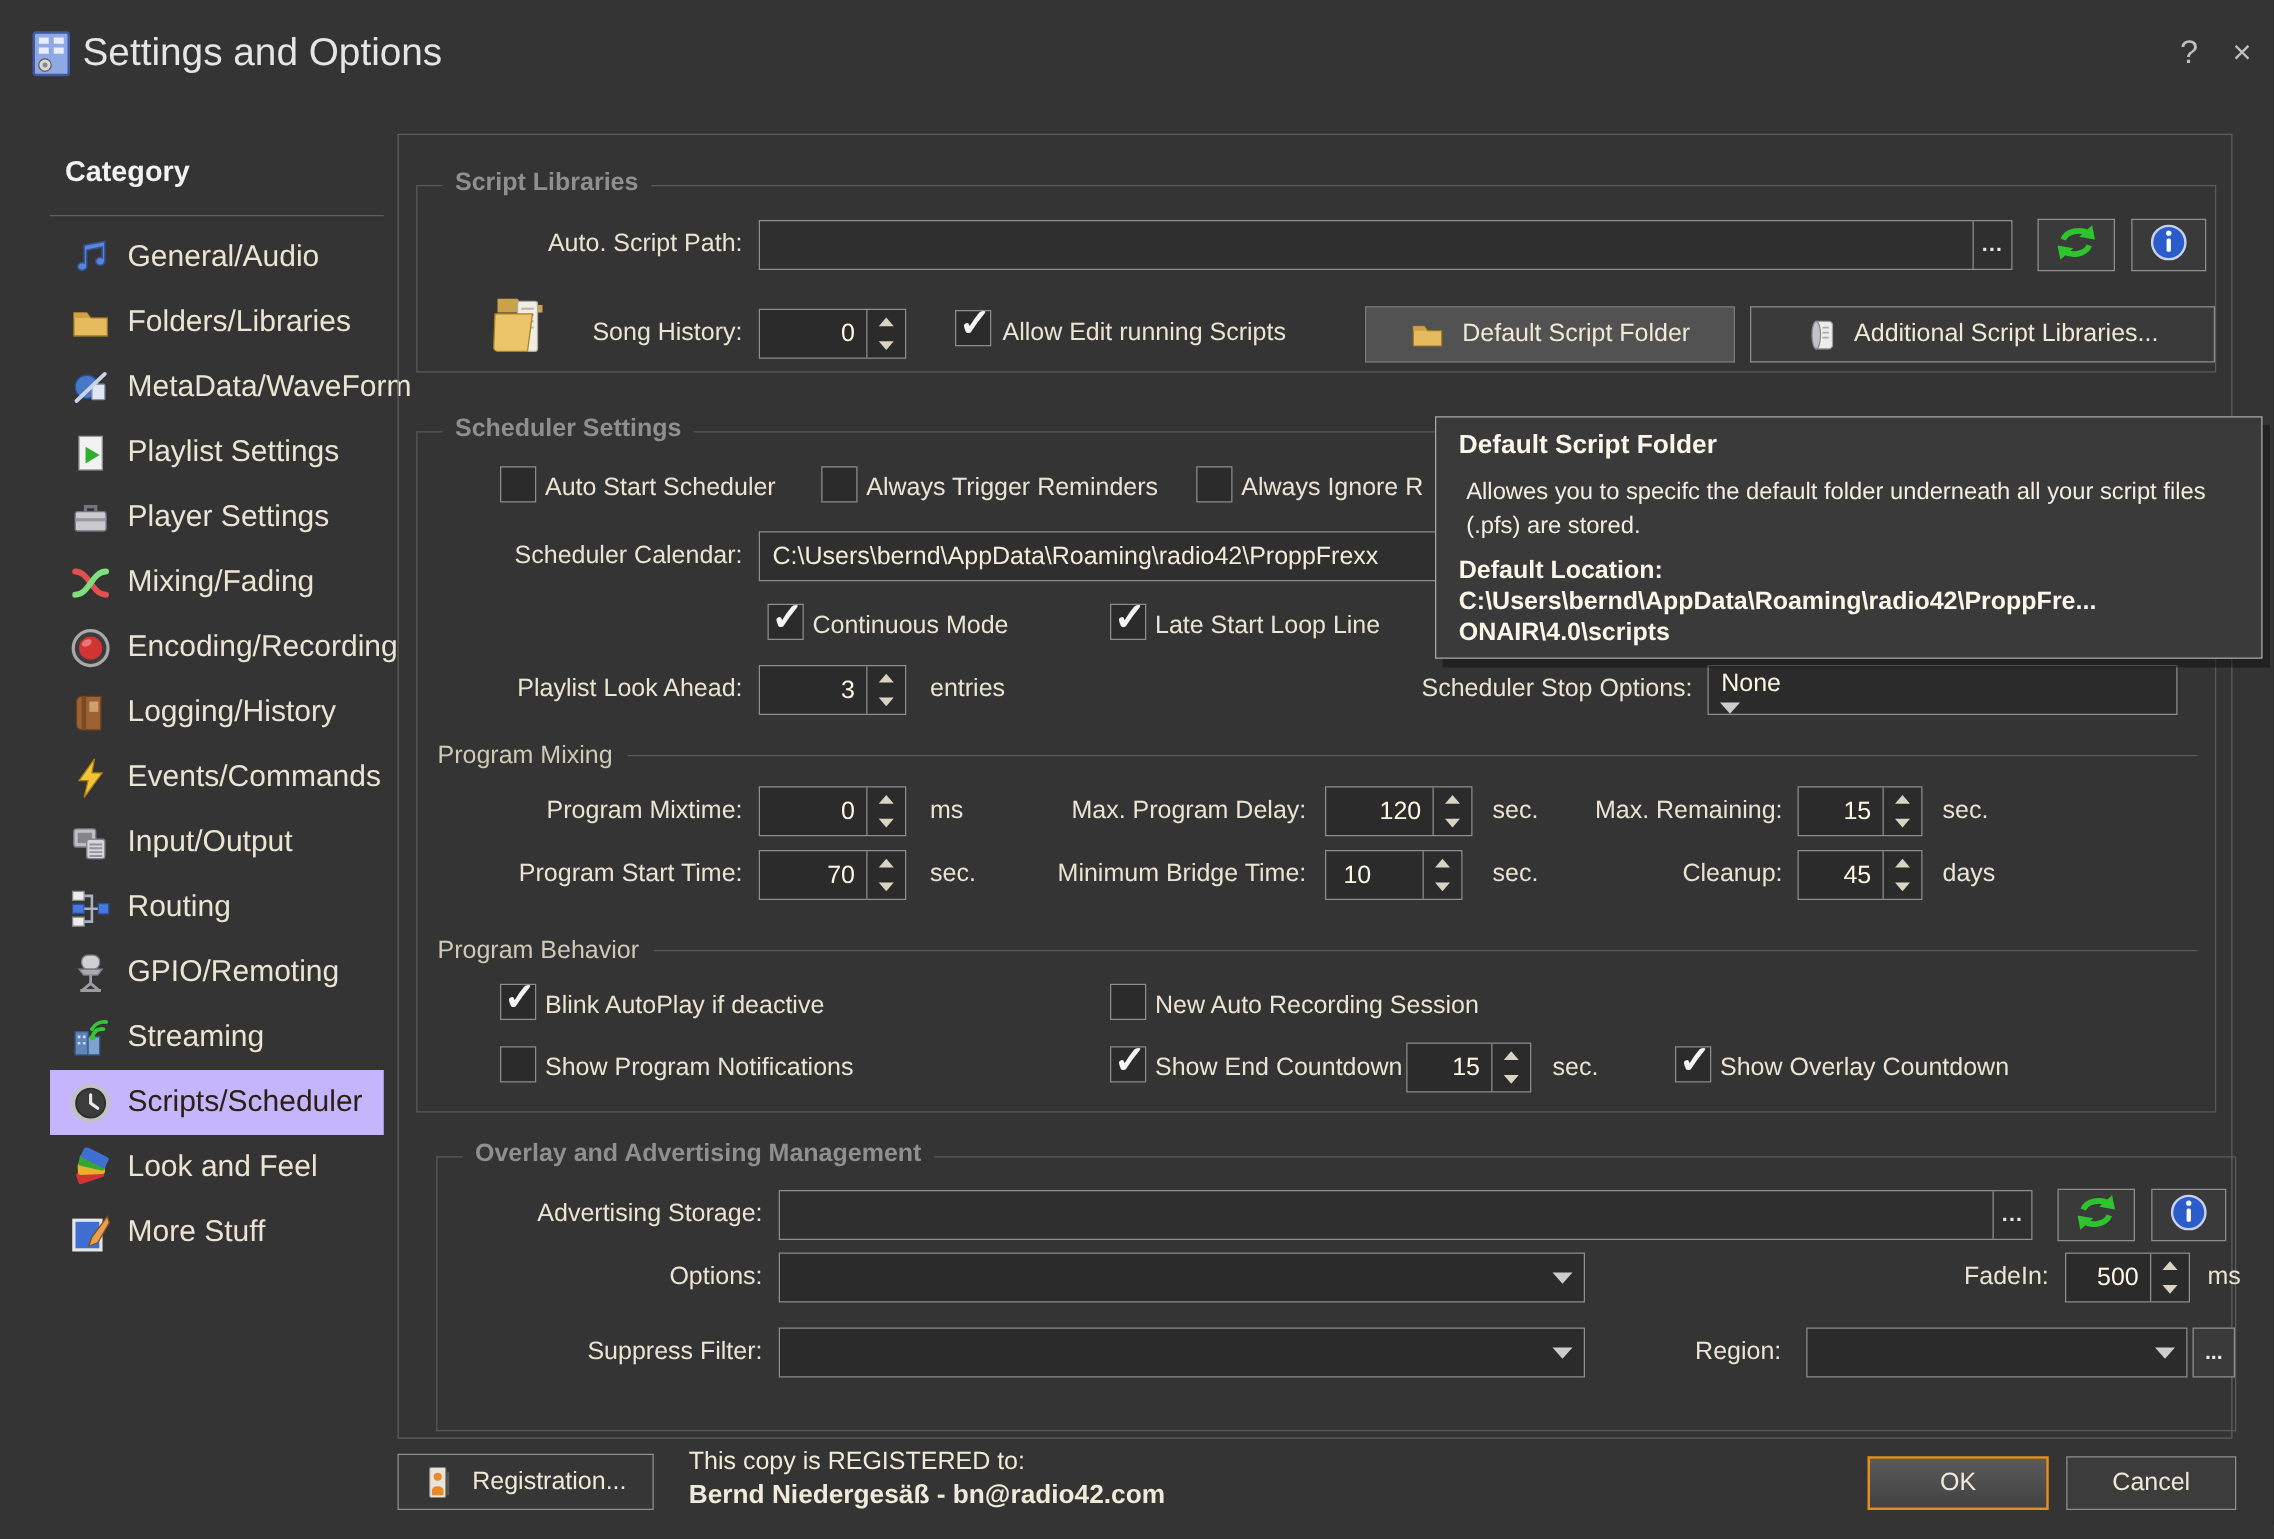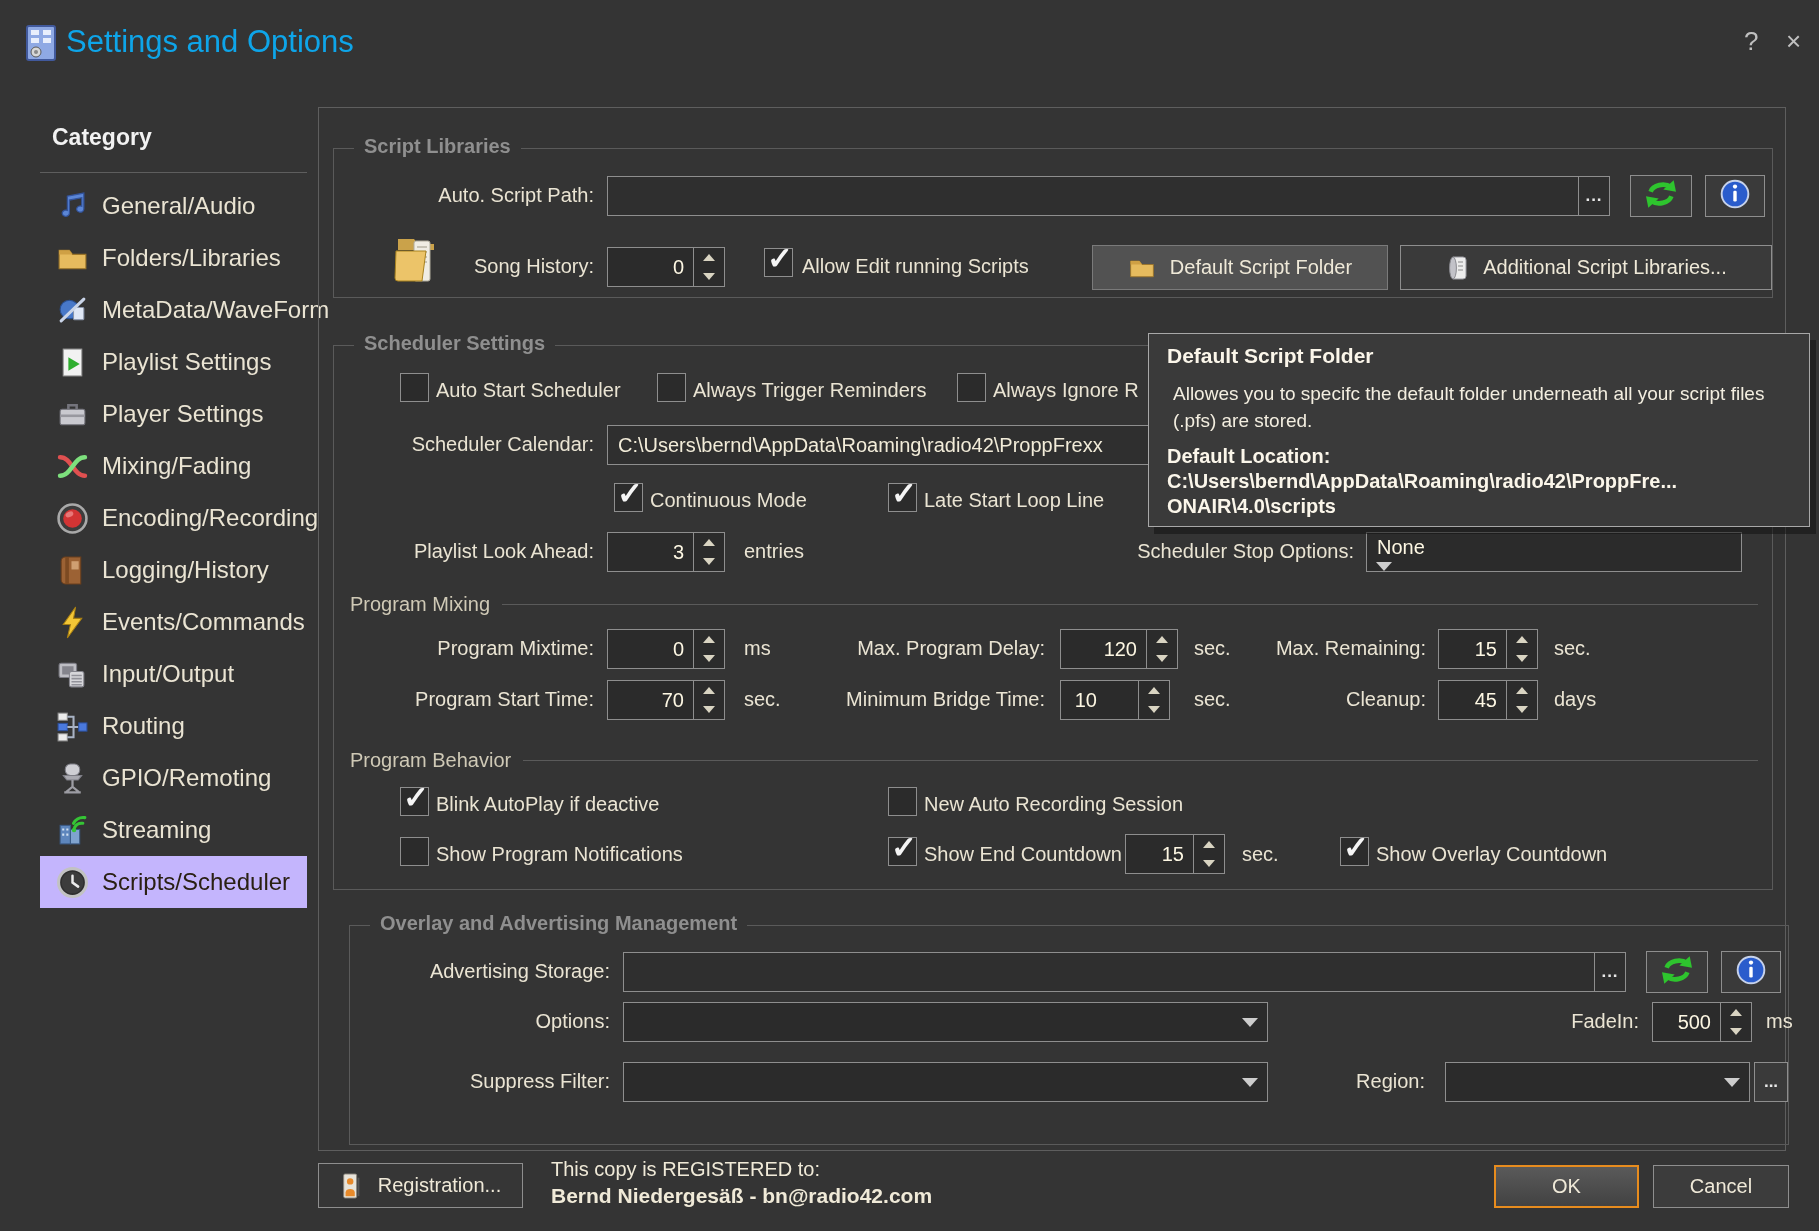--- a/index.html
+++ b/index.html
@@ -1,17 +1,17 @@
 <!DOCTYPE html>
 <html><head>
 <meta charset="utf-8">
 <style>
   html,body{margin:0;padding:0;background:#222;}
   #root{position:relative;width:1819px;height:1231px;background:#343434;font-family:"Liberation Sans",sans-serif;overflow:hidden;}
-  .wtitle{position:absolute;left:66px;top:24px;font-size:31px;color:#0ea5e9;white-space:nowrap;}
+  .wtitle{position:absolute;left:66px;top:24px;font-size:31px;color:#e5e5e5;white-space:nowrap;}
   .winbtn{position:absolute;top:26px;font-size:26px;color:#c0c0c0;}
   
   .cat-header{position:absolute;left:52px;top:124px;font-size:23px;font-weight:bold;color:#f2f2f2;}
   .cat-line{position:absolute;left:40px;top:172px;width:267px;height:1px;background:#5e5e5e;}
   .side-item{position:absolute;left:40px;width:267px;height:52px;display:flex;align-items:center;gap:13px;padding-left:16px;box-sizing:border-box;font-size:24px;color:#eae4d3;white-space:nowrap;}
   .side-item.sel{background:#c4b5fd;color:#2a2013;}
   .sicon{width:33px;height:33px;flex:0 0 33px;display:flex;}
   .sicon svg{width:33px;height:33px;}
   
   #main{position:absolute;left:318px;top:107px;width:1468px;height:1044px;border:1px solid #5e5e5e;box-sizing:border-box;}
@@ -201,20 +201,40 @@
   <div class="side-item sel" style="top:856px">
     <span class="sicon">
         <svg viewBox="0 0 32 32">
           <circle cx="16" cy="16" r="13.5" fill="#2e2e2e" stroke="#c2c2c2" stroke-width="3"></circle>
           <circle cx="16" cy="16" r="10.5" fill="#3c3c3c"></circle>
           <path d="M16 9.5 V16 l5.5 4" stroke="#ececec" stroke-width="2.4" fill="none" stroke-linecap="round"></path>
         </svg>
       </span>
     <span>Scripts/Scheduler</span>
   </div>
+  <div class="side-item" style="top:908px">
+    <span class="sicon">
+        <svg viewBox="0 0 32 32">
+          <rect x="5" y="17" width="21" height="9" rx="2" fill="#d23434" transform="rotate(-18 15 21)"></rect>
+          <rect x="6" y="12" width="21" height="9" rx="2" fill="#e9b02e" transform="rotate(-3 16 16)"></rect>
+          <rect x="7" y="7" width="21" height="9" rx="2" fill="#35a535" transform="rotate(12 17 11)"></rect>
+          <rect x="9" y="3" width="21" height="9" rx="2" fill="#3f6fd0" transform="rotate(26 19 7)"></rect>
+        </svg>
+      </span>
+    <span>Look and Feel</span>
+  </div>
+  <div class="side-item" style="top:960px">
+    <span class="sicon">
+        <svg viewBox="0 0 32 32">
+          <rect x="3" y="6" width="21" height="23" fill="#3f6fd0" stroke="#e6e6e6" stroke-width="2.5"></rect>
+          <path d="M29 3 L17 19 l-2.5 7 7 -2.5 L30.5 8 z" fill="#e9a050" stroke="#7d5118"></path>
+        </svg>
+      </span>
+    <span>More Stuff</span>
+  </div>
 
   <div id="main">
 
     <div class="group" style="left:14px;top:40px;width:1440px;height:150px;">
       <div class="gtitle">Script Libraries</div>
       <div class="lbl" style="left:10px;top:35px;width:250px;">Auto. Script Path:</div>
       <div class="pathinput" style="left:273px;top:27px;width:1003px;height:40px;">
         <div class="pi-text"></div>
         <div class="pi-browse">...</div>
       </div>

